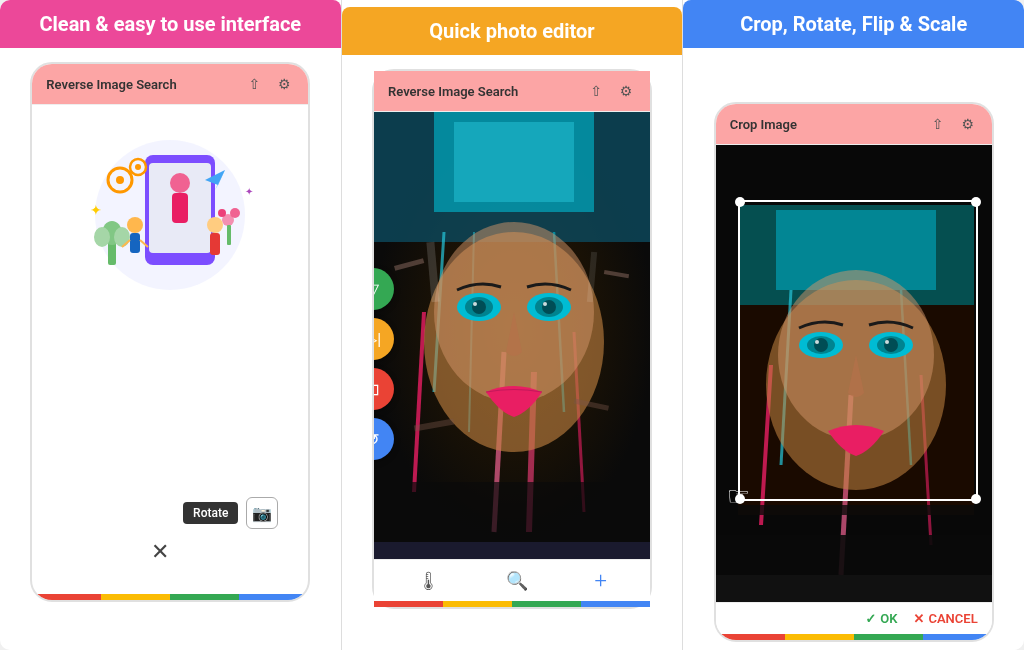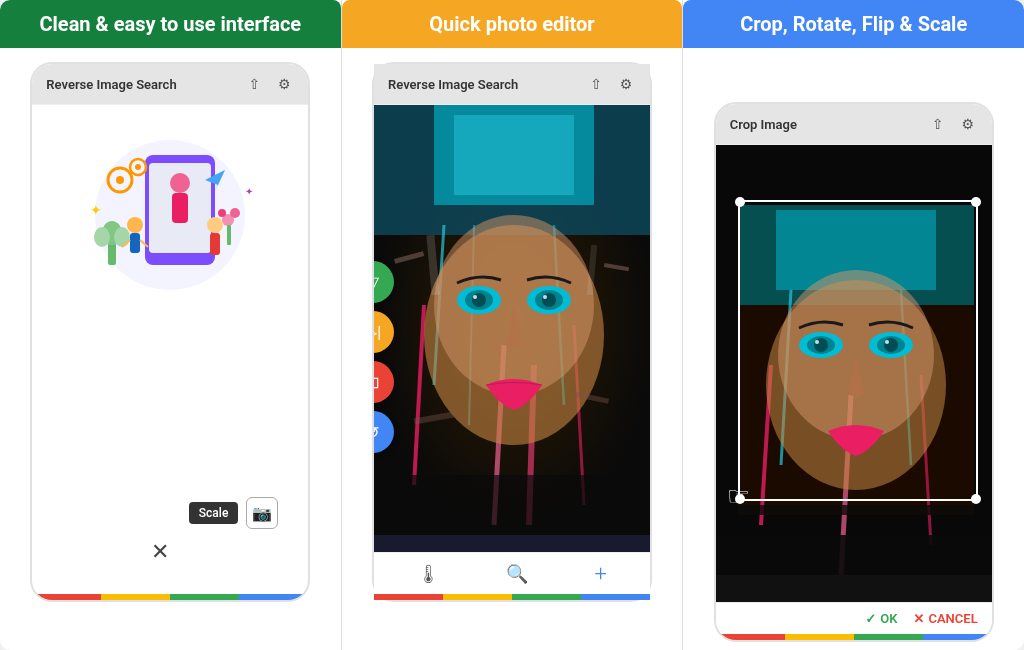--- a/index.html
+++ b/index.html
@@ -15,43 +15,43 @@
 
     
     .banner {
       width: 100%;
       text-align: center;
       padding: 12px 10px;
       font-size: 20px;
       font-weight: 700;
       color: white;
     }
-    .banner-blue { background: #15803d; border-radius: 8px 8px 0 0; }
-    .banner-yellow { background: #f5a623; border-radius: 8px 8px 0 0; }
+    .banner-blue { background: #ec4899; border-radius: 8px 8px 0 0; }
+    .banner-yellow { background: #f5a623; border-radius: 8px 8px 0 0; margin-top: 7px; }
     .banner-blue2 { background: #4285f4; border-radius: 8px 8px 0 0; }
 
     
     .phone {
       background: white;
       border-radius: 22px;
       border: 2px solid #e0e0e0;
       overflow: hidden;
       position: relative;
       display: flex;
       flex-direction: column;
     }
 
     
     .phone-topbar {
       display: flex;
       align-items: center;
       justify-content: space-between;
       padding: 10px 14px;
       border-bottom: 1px solid #eee;
-      background: #e5e5e5;
+      background: #fca5a5;
     }
     .phone-topbar-title {
       font-size: 13px;
       font-weight: 600;
       color: #333;
     }
     .phone-topbar-icons {
       display: flex;
       gap: 10px;
     }
@@ -294,21 +294,21 @@
             <circle cx="155" cy="100" r="8" fill="#ffcc80"></circle>
             <rect x="150" y="108" width="10" height="22" rx="3" fill="#e53935"></rect>
 
             <text x="30" y="90" font-size="14" fill="#ffcc02">✦</text>
             <text x="185" y="70" font-size="10" fill="#ab47bc">✦</text>
           </svg>
         </div>
 
         <div class="buttons-area">
           <div class="action-btn-row">
-            <span class="action-label">Scale</span>
+            <span class="action-label">Rotate</span>
             <div class="action-icon-box">📷</div>
           </div>
           <div class="close-btn" style="align-self:center;">
             <span>✕</span>
           </div>
         </div>
       </div>
 
       <div class="phone-bottom-strip">
         <div class="strip-red"></div>

